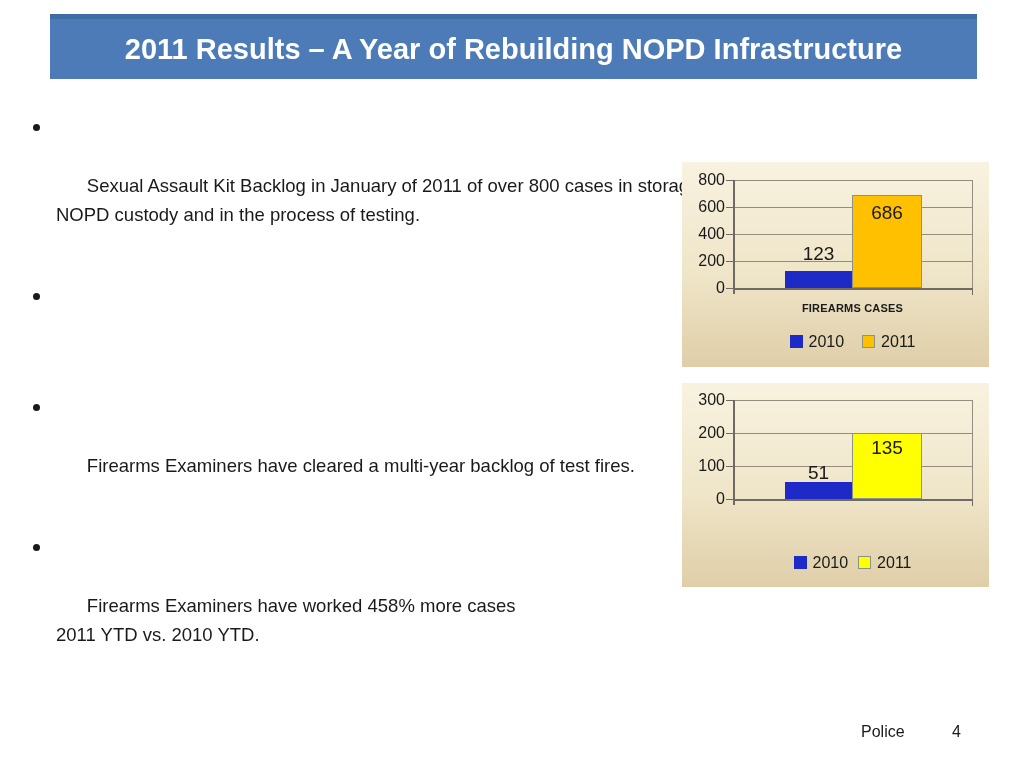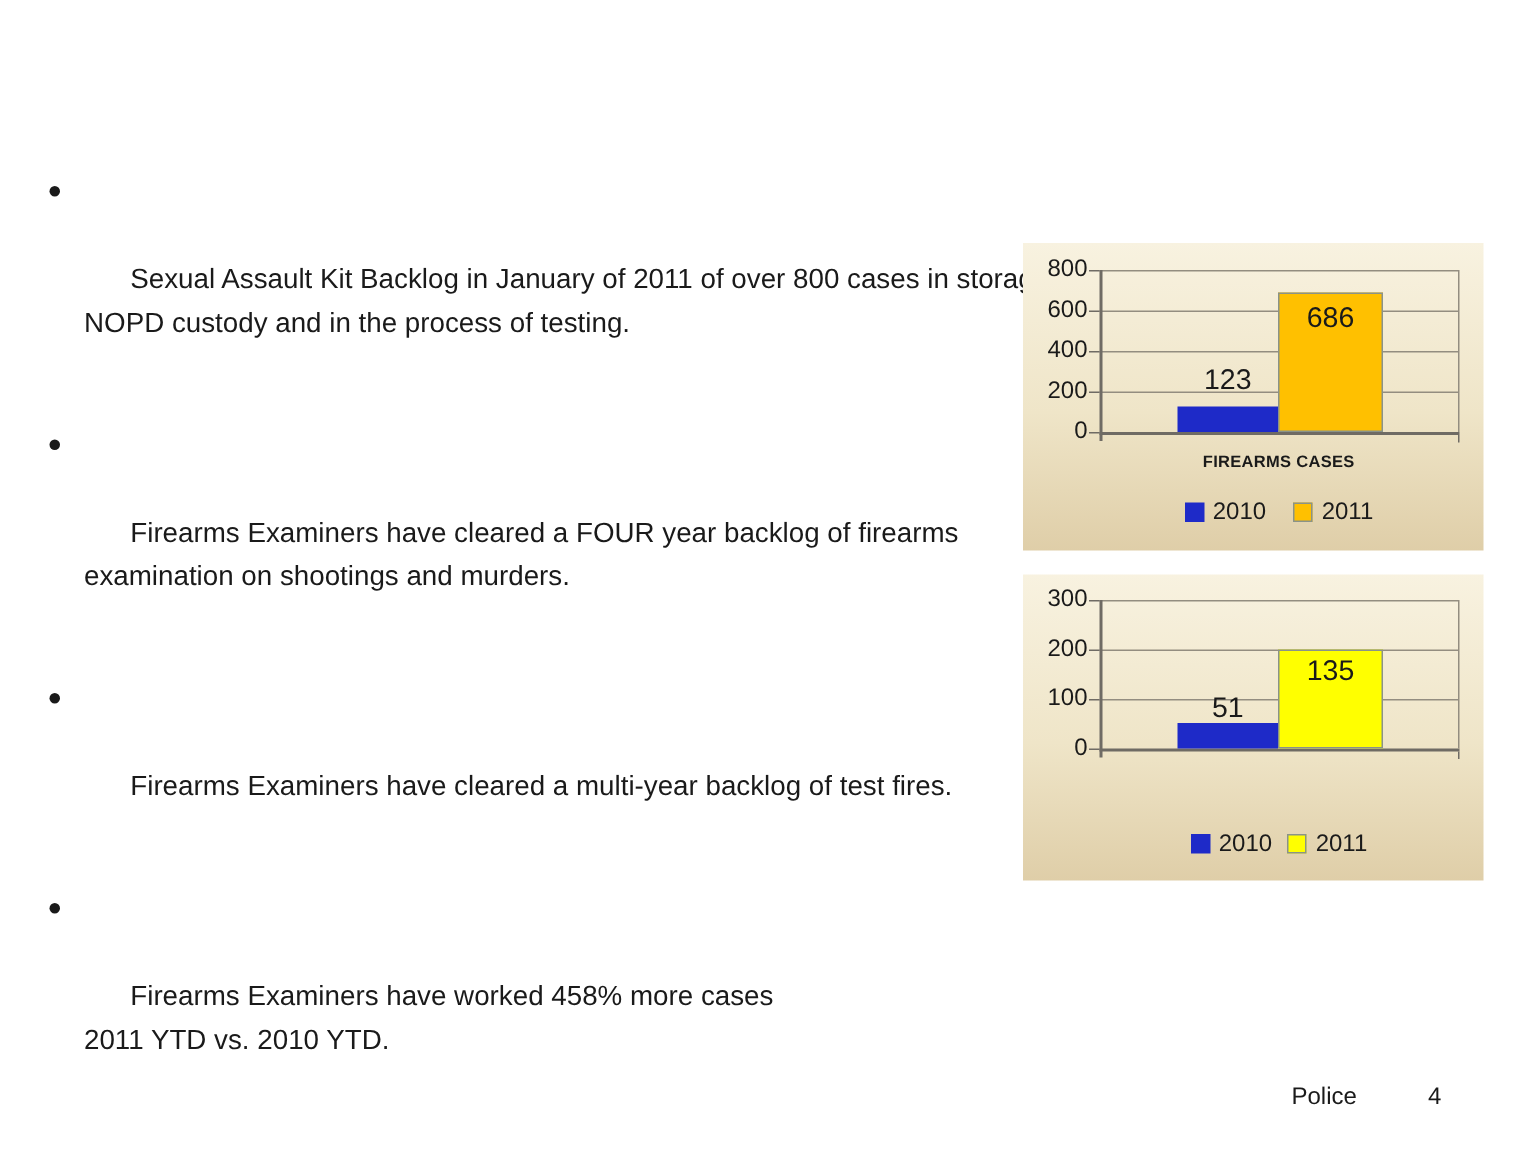--- a/index.html
+++ b/index.html
@@ -54,31 +54,32 @@
 
   
   .footer-label{position:absolute;left:861px;top:723px;font-size:16px;}
   .footer-page{position:absolute;left:952px;top:723px;font-size:16px;}
 </style>
 </head>
 <body>
 
 <div class="slide">
 
+  <header class="banner">
+    <h1>2011 Results – A Year of Rebuilding NOPD Infrastructure</h1>
+  </header>
 
   <ul class="bullets">
     <li>
       <span class="dot"></span>
       <span>Sexual Assault Kit Backlog in January of 2011 of over 800 cases in storage cleared with all SAK out of
 NOPD custody and in the process of testing.</span>
     </li>
     <li>
       <span class="dot"></span>
-      <span>Firearms Examiners have cleared a FOUR year backlog of firearms
-examination on shootings and murders.</span>
     </li>
     <li>
       <span class="dot"></span>
       <span>Firearms Examiners have cleared a multi-year backlog of test fires.</span>
     </li>
     <li>
       <span class="dot"></span>
       <span>Firearms Examiners have worked 458% more cases
 2011 YTD vs. 2010 YTD.</span>
     </li>

